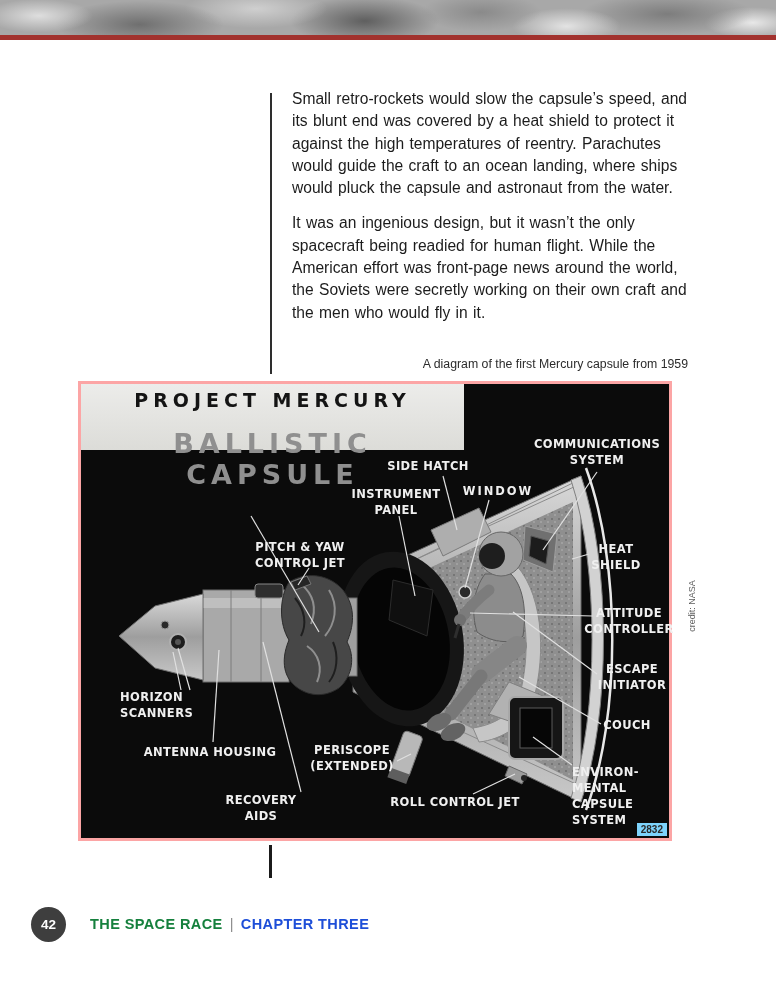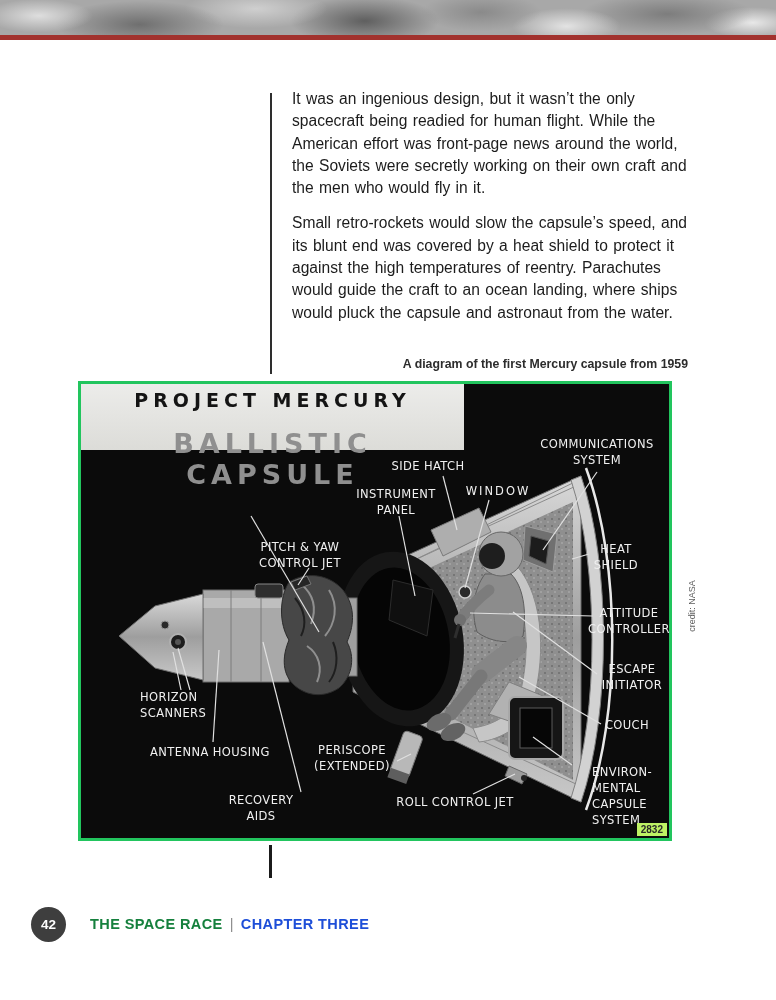--- a/index.html
+++ b/index.html
@@ -20,38 +20,38 @@
   .red-rule{position:absolute;left:0;top:35px;width:776px;height:5px;}
 
   
   .v-divider{position:absolute;left:270px;top:93px;width:2px;height:281px;background:#2e2e2e;}
   .v-divider-short{position:absolute;left:269px;top:845px;width:3px;height:33px;background:#1b1b1b;}
   .body-col{position:absolute;left:292px;top:88px;width:398px;color:#1c1c1c;
             font-size:15.6px;line-height:22.3px;word-spacing:1px;}
   .body-col p{margin:0 0 13px 0;}
 
   .caption{position:absolute;left:292px;top:357px;width:396px;text-align:right;
-           font-size:12.3px;color:#2c2c2c;font-weight:bold;}
+           font-size:12.3px;color:#2c2c2c;}
 
   
   .figure-frame{position:absolute;left:78px;top:381px;width:588px;height:454px;
-                border:3px solid #22c55e;background:#0b0b0b;}
+                border:3px solid #fca5a5;background:#0b0b0b;}
   .photo{position:absolute;left:0;top:0;width:588px;height:454px;}
   .photo svg{position:absolute;left:0;top:0;}
   .banner{position:absolute;left:0;top:0;width:383px;height:66px;
           background:linear-gradient(#ececea,#dcdcd8);text-align:center;}
   .banner .t1{margin-top:5px;font-family:"DejaVu Sans",sans-serif;font-weight:bold;
               font-size:19px;letter-spacing:5px;color:#141414;}
   .banner .t2{font-family:"DejaVu Sans",sans-serif;font-weight:bold;
               font-size:27px;letter-spacing:5px;color:#8f8f8f;margin-top:17px;}
-  .lbl{position:absolute;color:#f0f0f0;font-family:"DejaVu Sans",sans-serif;font-weight:normal;
+  .lbl{position:absolute;color:#f0f0f0;font-family:"DejaVu Sans",sans-serif;font-weight:bold;
        font-size:11.5px;line-height:16px;letter-spacing:0.4px;white-space:pre-line;
        text-align:center;transform:translate(-50%,-50%);}
-  .lbl.left{transform:none;text-align:left;margin-left:20px;}
-  .fig-num{position:absolute;right:2px;bottom:2px;background:#bef264;color:#2a2a2a;
+  .lbl.left{transform:none;text-align:left;}
+  .fig-num{position:absolute;right:2px;bottom:2px;background:#7dd3fc;color:#2a2a2a;
            font-size:10px;font-weight:bold;padding:0 4px;line-height:13px;}
   .credit{position:absolute;left:647px;top:600px;width:90px;height:12px;line-height:12px;
           text-align:center;font-size:9px;color:#5e5e5e;transform:rotate(-90deg);}
 
   
   .page-circle{position:absolute;left:31px;top:907px;width:35px;height:35px;border-radius:50%;
                background:#3e3e3e;color:#fff;font-weight:bold;font-size:13.5px;
                display:flex;align-items:center;justify-content:center;}
   .footer-line{position:absolute;left:90px;top:916px;font-size:14.5px;font-weight:bold;
                letter-spacing:0.4px;}
@@ -62,22 +62,22 @@
 
 <div class="page">
 
   <div class="moon-band"></div>
   <div class="red-rule" style="background:#a2322e;"></div>
 
   <div class="v-divider"></div>
   <div class="v-divider-short"></div>
 
   <div class="body-col">
+    <p>Small retro-rockets would slow the capsule’s speed, and its blunt end was covered by a heat shield to protect it against the high temperatures of reentry. Parachutes would guide the craft to an ocean landing, where ships would pluck the capsule and astronaut from the water.</p>
     <p>It was an ingenious design, but it wasn’t the only spacecraft being readied for human flight. While the American effort was front-page news around the world, the Soviets were secretly working on their own craft and the men who would fly in it.</p>
-    <p>Small retro-rockets would slow the capsule’s speed, and its blunt end was covered by a heat shield to protect it against the high temperatures of reentry. Parachutes would guide the craft to an ocean landing, where ships would pluck the capsule and astronaut from the water.</p>
   </div>
 
   <div class="caption">A diagram of the first Mercury capsule from 1959</div>
 
   <div class="figure-frame">
     <div class="photo">
 
       <svg width="588" height="454" viewBox="0 0 588 454">
         <defs>
           <pattern id="speck" width="7" height="7" patternUnits="userSpaceOnUse">

